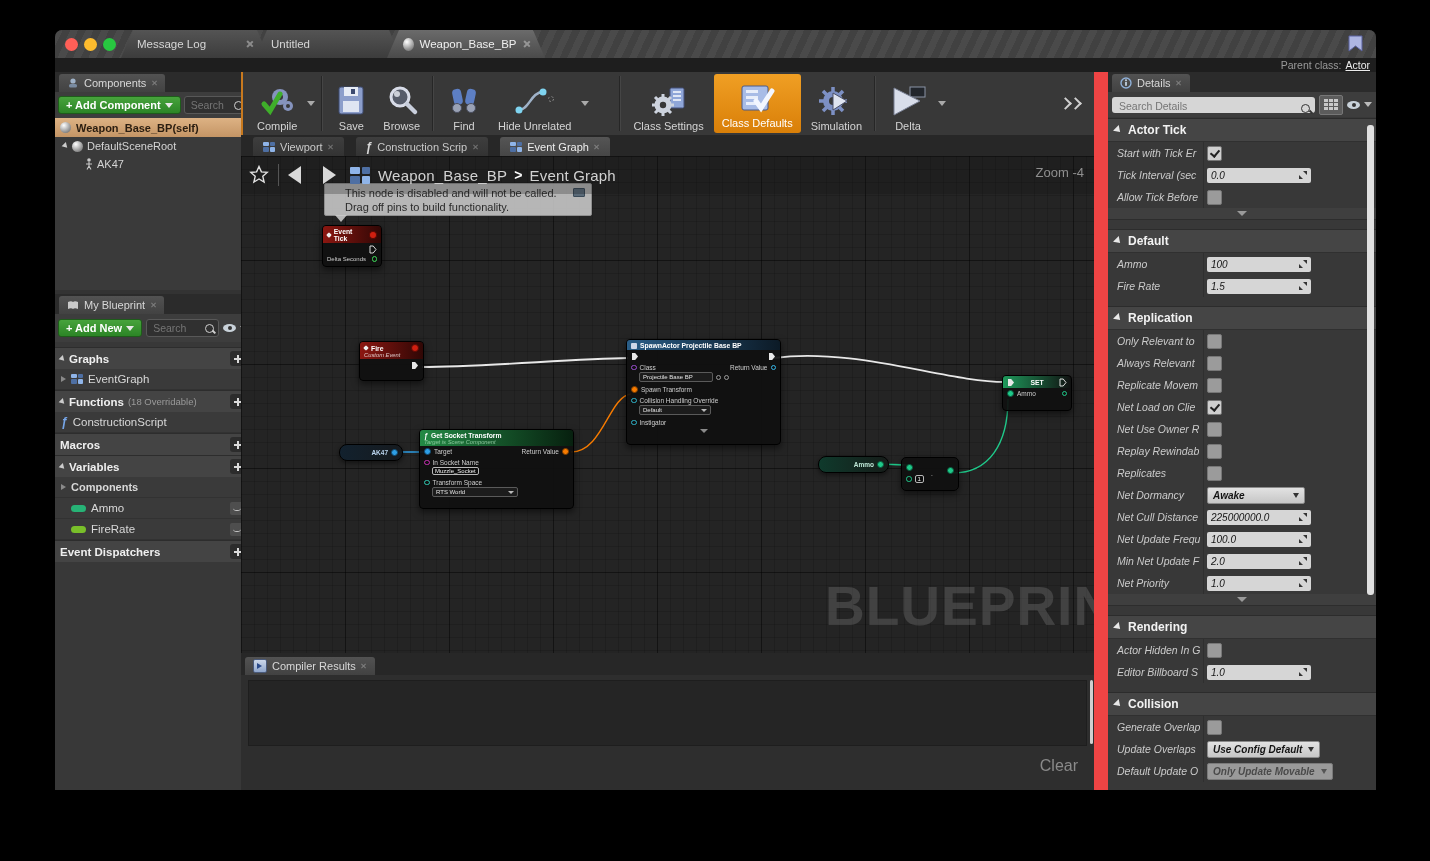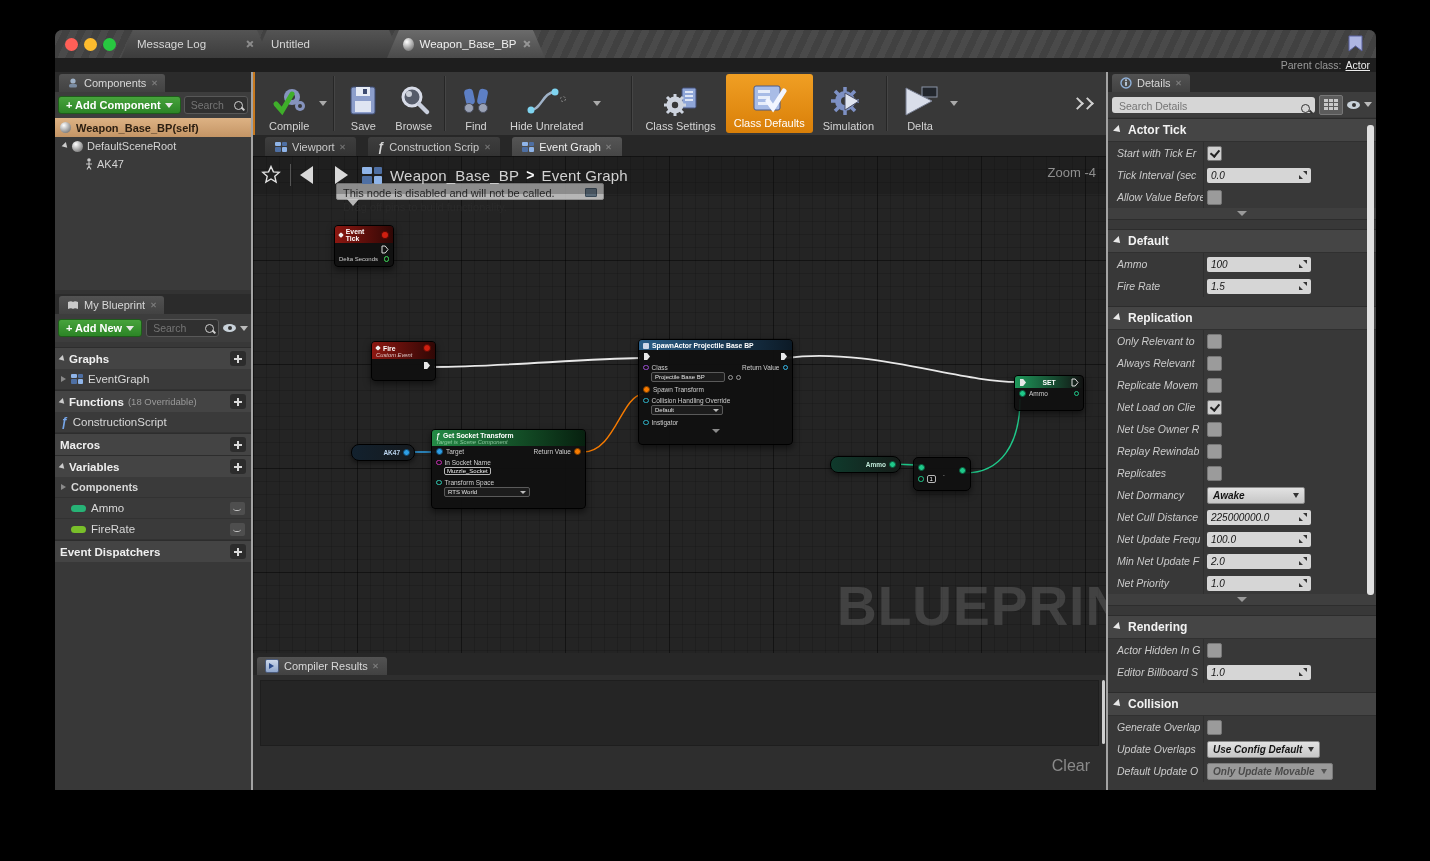--- a/index.html
+++ b/index.html
@@ -23,23 +23,23 @@
   .tclose{width:8px;height:8px;position:relative;opacity:.45;margin-left:auto;}
   .tclose::before,.tclose::after{content:"";position:absolute;left:3.5px;top:0;width:1.5px;height:8px;background:#ddd;}
   .tclose::before{transform:rotate(45deg);} .tclose::after{transform:rotate(-45deg);}
   .sphere{width:13px;height:13px;border-radius:50%;
           background:radial-gradient(circle at 35% 30%,#fff,#9a9a9a 60%,#606060);}
   .flagicon{position:absolute;right:12px;top:5px;}
   .subbar{position:absolute;left:0;top:28px;right:0;height:14px;background:#1e1e1e;
           display:flex;justify-content:flex-end;align-items:center;padding-right:6px;gap:4px;}
   .pclab{color:#9a9a9a;font-size:10.5px;} .pcval{color:#ececec;font-size:10.5px;text-decoration:underline;}
   
-  .main{position:absolute;left:0;top:42px;right:0;bottom:0;background:#a3a3a3;border-radius:26px;}
+  .main{position:absolute;left:0;top:42px;right:0;bottom:0;background:#ef4444;border-radius:26px;}
   .leftcol{position:absolute;left:0;top:0;width:196px;bottom:0;background:#333;}
-  .centercol{position:absolute;left:198px;top:0;width:853px;bottom:0;background:#2a2a2a;}
+  .centercol{position:absolute;left:186px;top:0;width:853px;bottom:0;background:#2a2a2a;}
   .rightcol{position:absolute;left:1053px;top:0;right:0;bottom:0;background:#383838;}
   
   .ptabrow{height:20px;background:#2b2b2b;display:flex;align-items:flex-end;}
   .ptab{height:18px;background:linear-gradient(#525252,#424242);border-radius:3px 3px 0 0;
         display:flex;align-items:center;gap:5px;padding:0 8px;color:#d8d8d8;font-size:11px;margin-left:4px;}
   
   .components{position:absolute;left:0;top:0;width:196px;height:218px;background:#3a3a3a;overflow:hidden;}
   .comp-toolbar{height:26px;background:#3d3d3d;display:flex;align-items:center;padding:0 3px;gap:3px;}
   .greenbtn{background:linear-gradient(#47a33c,#2c8526);border:1px solid #1e5c1a;border-radius:3px;
             color:#fff;font-weight:bold;font-size:11px;padding:2px 7px;display:flex;align-items:center;gap:4px;white-space:nowrap;}
@@ -106,23 +106,23 @@
            display:flex;align-items:center;padding:0 8px;z-index:6;pointer-events:none;}
   .navarrow{width:0;height:0;border-top:9px solid transparent;border-bottom:9px solid transparent;}
   .navarrow.back{border-right:13px solid #d9d9d9;}
   .navarrow.fwd{border-left:13px solid #d9d9d9;}
   .vdiv{width:1px;height:22px;background:#555;margin:0 9px;}
   .bigrid{width:20px;height:17px;display:grid;grid-template-columns:10px 8px;grid-template-rows:7px 8px;gap:2px;margin:0 8px 0 14px;}
   .bigrid span{border-radius:1px;}
   .crumb{color:#d2d2d2;font-size:15px;letter-spacing:.2px;}
   .crumbsep{color:#fff;font-weight:bold;font-size:14px;margin:0 7px;}
   .zoomlbl{position:absolute;right:10px;top:9px;color:#8f8f8f;font-size:13px;z-index:6;}
-  .tooltip{position:absolute;left:83px;top:27px;width:268px;height:17px;z-index:5;
+  .tooltip{position:absolute;left:83px;top:27px;width:268px;height:33px;z-index:5;
            background:rgba(208,208,208,.85);border:1px solid #8f8f8f;border-radius:2px;
-           color:#2a2a2a;font-size:11px;padding:2px 6px;box-sizing:border-box;line-height:14px;}
+           color:#2a2a2a;font-size:11px;padding:2px 20px;box-sizing:border-box;line-height:14px;}
   .tooltip::after{content:"";position:absolute;left:10px;bottom:-7px;
            border-left:6px solid transparent;border-right:6px solid transparent;border-top:7px solid rgba(208,208,208,.85);}
   .ttscreen{position:absolute;right:6px;top:4px;width:10px;height:7px;background:#5a6a78;border:1px solid #3a4a58;border-radius:1px;}
   .watermark{position:absolute;left:584px;top:418px;font-size:55px;font-weight:bold;
              color:rgba(255,255,255,.14);letter-spacing:1px;z-index:1;}
   .wires{position:absolute;inset:0;z-index:2;}
   
   .node{position:absolute;z-index:3;background:rgba(16,16,16,.93);border:1px solid #000;
         border-radius:4px;box-shadow:0 3px 7px rgba(0,0,0,.55);color:#cfcfcf;font-size:6.5px;}
   .nhead{border-radius:3px 3px 0 0;padding:2px 4px 1px;font-weight:bold;font-size:6.8px;color:#fff;
@@ -732,21 +732,21 @@
         <div class="drow">
           <span class="lbl">Tick Interval (sec</span>
           <span class="ctrl">
               <span class="fld">
                 <span>0.0</span>
                 <span class="diag"></span>
               </span>
             </span>
         </div>
         <div class="drow">
-          <span class="lbl">Allow Value Before</span>
+          <span class="lbl">Allow Tick Before</span>
           <span class="ctrl">
               <span class="cb"></span>
             </span>
         </div>
         <div class="advexp">
             <span class="tri2"></span>
           </div>
         <div class="gap8"></div>
 
         <div class="dsec">

